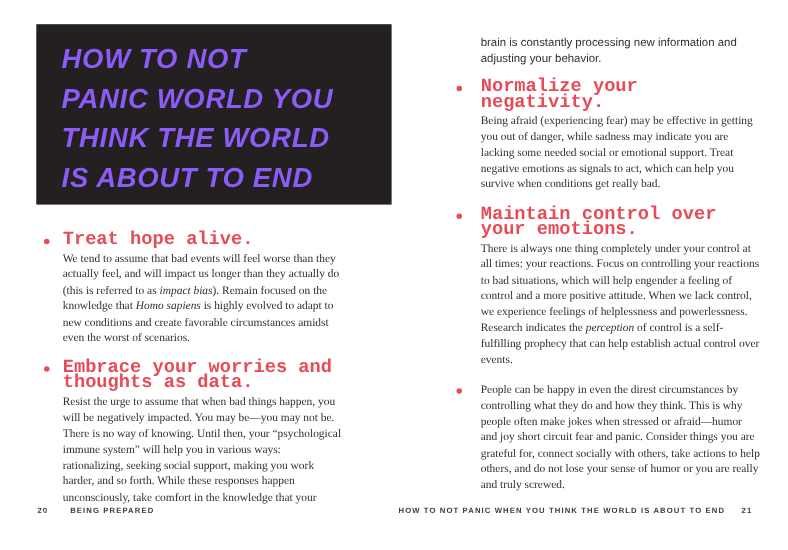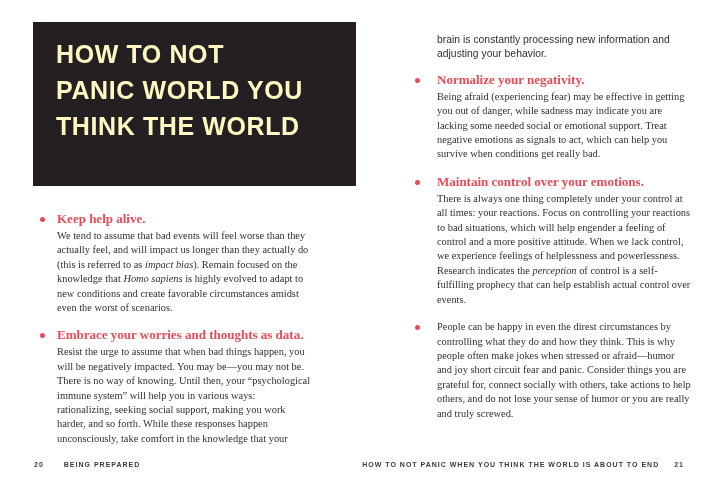--- a/index.html
+++ b/index.html
@@ -5,38 +5,38 @@
   * { margin: 0; padding: 0; box-sizing: border-box; }
   html, body { width: 716px; height: 500px; background: #ffffff; overflow: hidden; }
   .spread {
     position: relative; width: 716px; height: 500px; background: #ffffff;
     font-family: "Liberation Serif", serif;
   }
 
   
   .page-left { position: absolute; left: 33px; top: 22px; width: 324px; }
   .title-block {
-    width: 323px; height: 164px; background: #241f21; color: #fef9c3;
+    width: 323px; height: 164px; background: #241f21; color: #8b5cf6;
     padding: 14px 10px 0 23px;
     font-family: "Liberation Sans", sans-serif;
-    font-weight: 700; font-size: 25px; line-height: 36px; letter-spacing: 0.6px;
+    font-weight: 700; font-size: 25px; line-height: 36px; letter-spacing: 0.6px; font-style: italic;
   }
   .bullet-list { margin-top: 26px; }
   .bullet-list.right-col { margin-top: 11px; }
   .bullet-item { display: flex; margin-bottom: 13px; }
   .bullet-item:last-child { margin-bottom: 0; }
   .bullet-marker {
     flex: 0 0 auto; width: 5px; height: 5px; border-radius: 50%;
     background: #e84b57; margin: 5px 12px 0 7px;
   }
   .right-col .bullet-marker { margin-left: 0; margin-right: 17px; }
   .bullet-content { width: 255px; }
   .bullet-heading {
-    font-family: Liberation Serif, serif; font-weight: 700;
-    font-size: 13px; line-height: 14px; color: #e84b57; margin-bottom: 3px;
+    font-family: Liberation Mono, monospace; font-weight: 700;
+    font-size: 17px; line-height: 14px; color: #e84b57; margin-bottom: 3px;
   }
   .bullet-body {
     font-family: "Liberation Serif", serif; font-size: 10.4px;
     line-height: 14.4px; color: #332f30;
   }
   .bullet-body em { font-style: italic; }
 
   
   .page-right { position: absolute; left: 415px; top: 33px; width: 277px; }
   .continuation {
@@ -58,27 +58,28 @@
 </head>
 <body>
 
 <div class="spread">
 
   <div class="page-left">
     <div class="title-block">
       <div>HOW TO NOT</div>
       <div>PANIC WORLD YOU</div>
       <div>THINK THE WORLD</div>
+      <div>IS ABOUT TO END</div>
     </div>
 
     <div class="bullet-list">
       <div class="bullet-item">
         <span class="bullet-marker"></span>
         <div class="bullet-content">
-          <div class="bullet-heading">Keep help alive.</div>
+          <div class="bullet-heading">Treat hope alive.</div>
           <div class="bullet-body"><span>We tend to assume that bad events will feel worse than they actually feel, and will impact us longer than they actually do (this is referred to as </span><em>impact bias</em><span>). Remain focused on the knowledge that </span><em>Homo sapiens</em><span> is highly evolved to adapt to new conditions and create favorable circumstances amidst even the worst of scenarios.</span></div>
         </div>
       </div>
       <div class="bullet-item">
         <span class="bullet-marker"></span>
         <div class="bullet-content">
           <div class="bullet-heading">Embrace your worries and thoughts as data.</div>
           <div class="bullet-body"><span>Resist the urge to assume that when bad things happen, you will be negatively impacted. You may be—you may not be. There is no way of knowing. Until then, your “psychological immune system” will help you in various ways: rationalizing, seeking social support, making you work harder, and so forth. While these responses happen unconsciously, take comfort in the knowledge that your</span></div>
         </div>
       </div>

